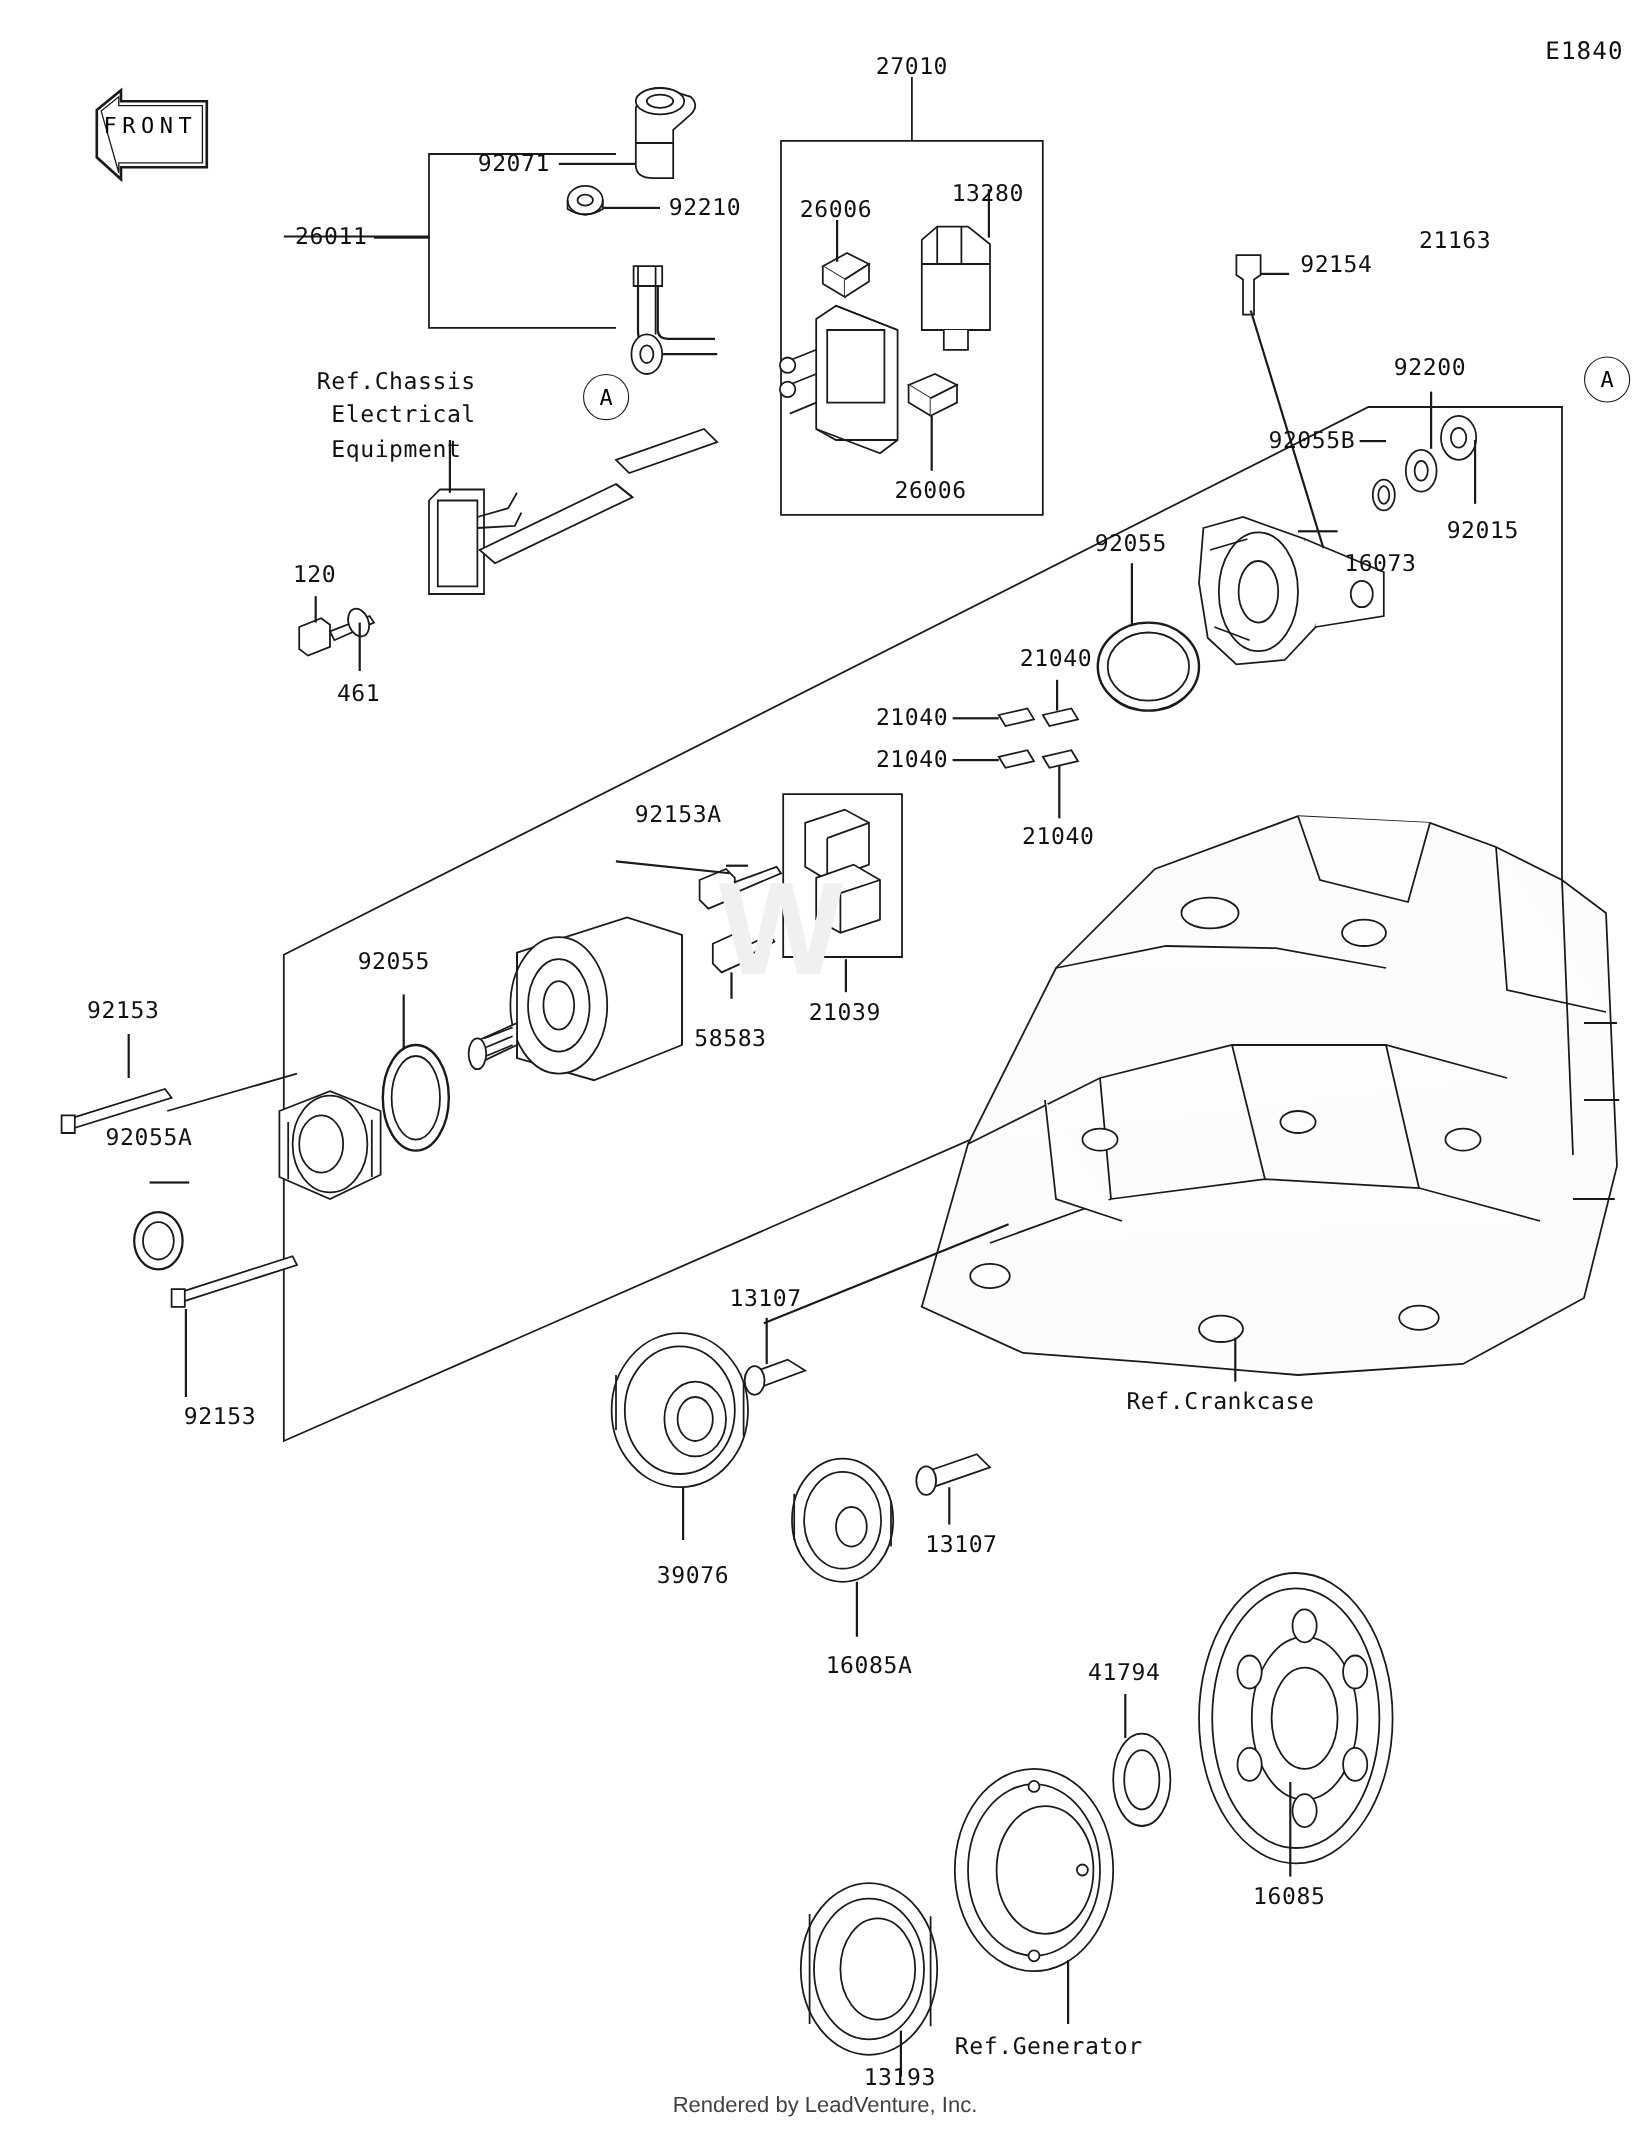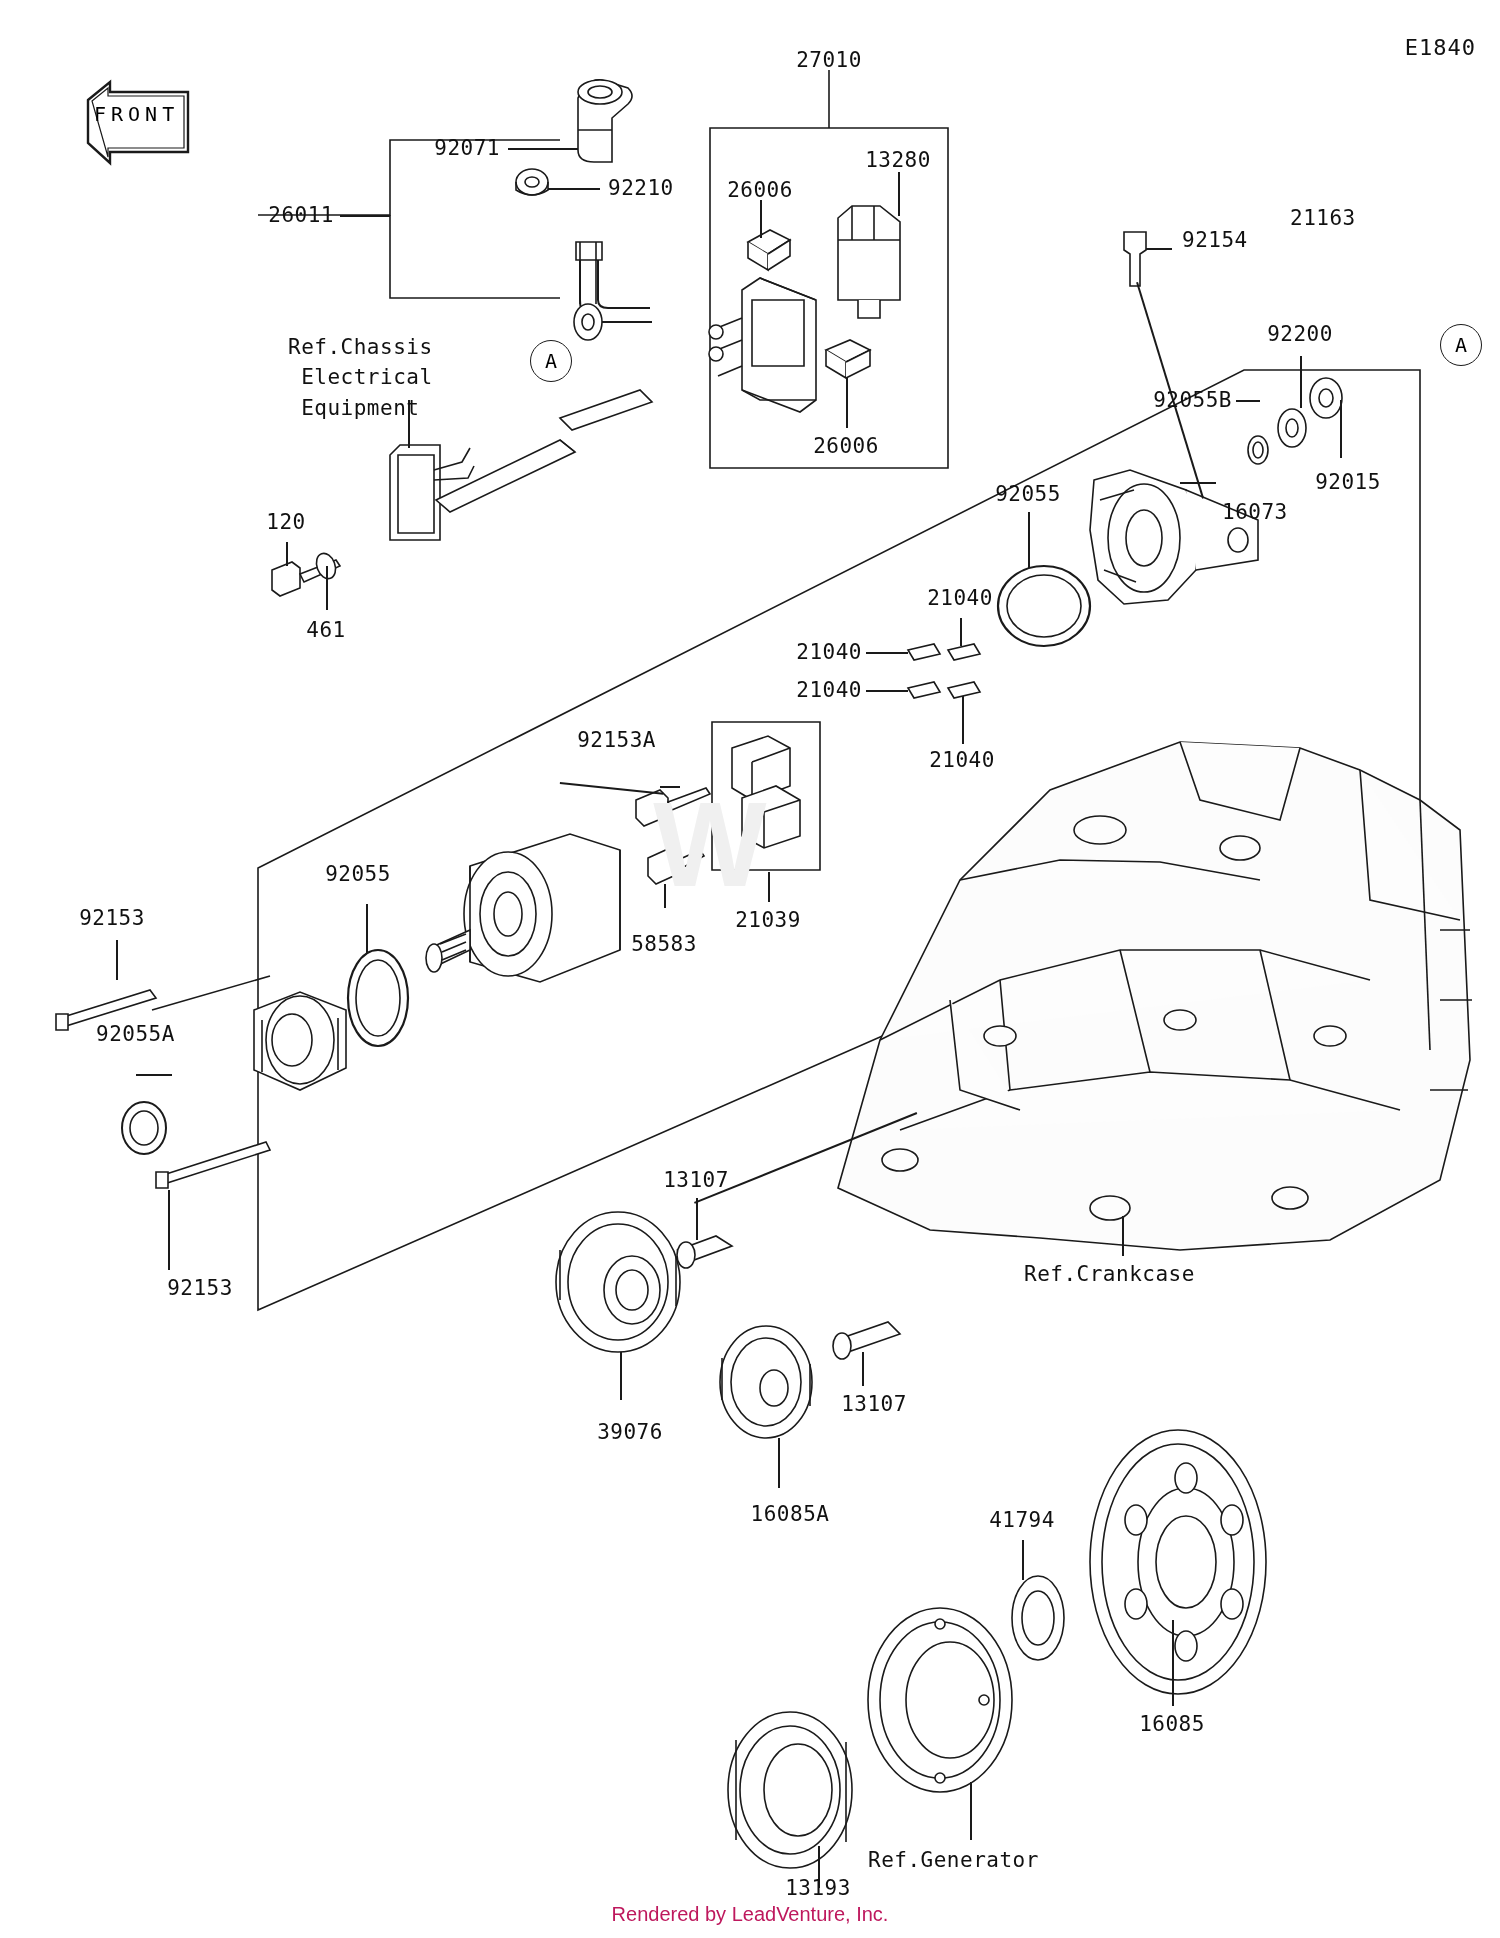--- a/index.html
+++ b/index.html
@@ -96,21 +96,21 @@
     font-weight: bold;
   }
 
   #footer {
     position: absolute;
     left: 0; right: 0;
     bottom: 12px;
     text-align: center;
     font-family: "Liberation Sans", sans-serif;
     font-size: 20px;
-    color: #be185d;
+    color: #404040;
   }
   #code-topright {
     position: absolute;
     right: 24px; top: 35px;
     font-size: 22px;
     letter-spacing: 1px;
   }
   svg { overflow: visible; }
   .art { position: absolute; left: 0; top: 0; width: 1500px; height: 1938px; pointer-events: none; }
   .art * { vector-effect: non-scaling-stroke; }
@@ -417,21 +417,21 @@
 
   <div id="front-arrow">
     <div class="txt">FRONT</div>
   </div>
 
   <div class="lbl center" style="left:829px;top:48px;">27010</div>
   <div class="lbl right" style="left:500px;top:136px;">92071</div>
   <div class="lbl" style="left:608px;top:176px;">92210</div>
   <div class="lbl right" style="left:334px;top:203px;">26011</div>
   <div class="lbl center" style="left:760px;top:178px;">26006</div>
-  <div class="lbl center" style="left:898px;top:148px;text-align:center;">13280</div>
+  <div class="lbl center" style="left:898px;top:164px;text-align:center;">13280</div>
   <div class="lbl center" style="left:846px;top:434px;">26006</div>
 
   <div class="lbl" style="left:288px;top:332px;line-height:1.45;"><span>Ref.Chassis
  Electrical
  Equipment</span></div>
 
   <div class="lbl center" style="left:286px;top:510px;">120</div>
   <div class="lbl center" style="left:326px;top:618px;">461</div>
 
   <div class="lbl" style="left:1182px;top:228px;">92154</div>

